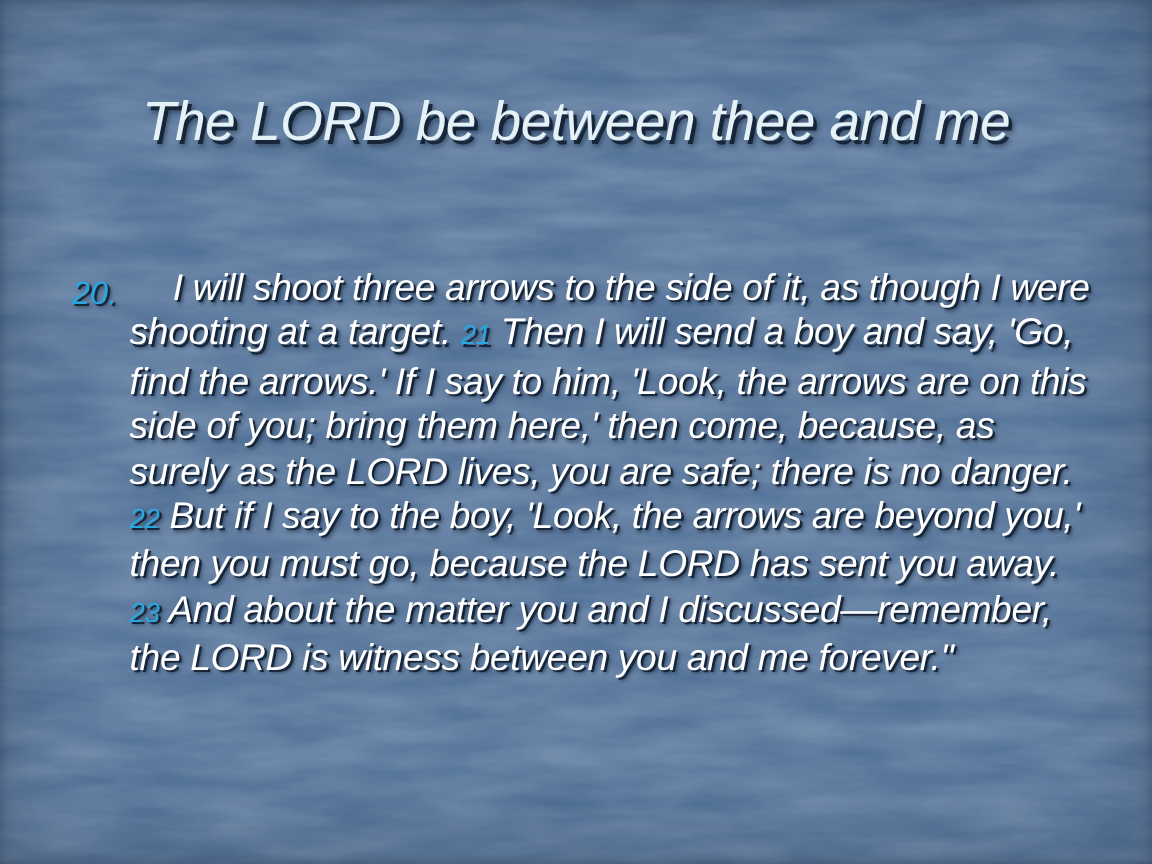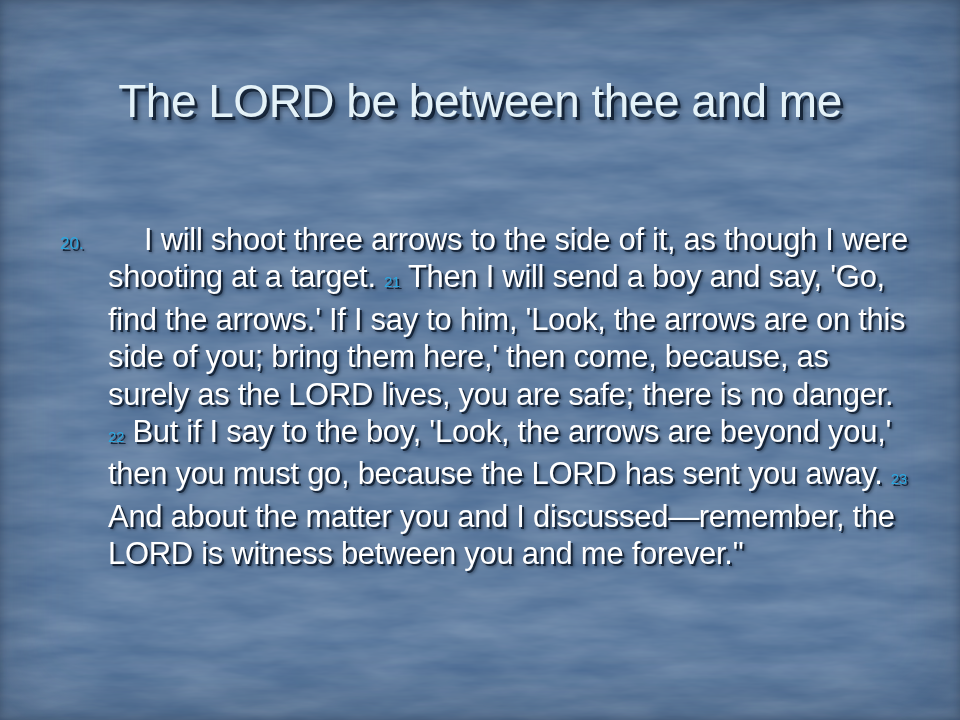--- a/index.html
+++ b/index.html
@@ -48,45 +48,45 @@
   .verse-block {
     position: absolute;
     top: 221px;
     left: 58px;
     width: 854px;
   }
   .verse-marker {
     position: absolute;
     left: 2px;
     top: 8px;
-    font-size: 17px;
+    font-size: 27px;
     line-height: 30px;
     color: var(--verse-number-color, #2aa7df);
     text-shadow: 2px 2px 0 var(--shadow-color, rgba(16,30,48,0.88)),
                  3px 3px 3px rgba(12,24,40,0.5);
   }
   .verse-text {
     margin: 0 0 0 50px;
     text-indent: 36px;
     font-size: 31px;
     line-height: 37.4px;
     letter-spacing: -0.3px;
     color: var(--body-color, #ffffff);
     text-shadow: 2px 2px 0 var(--shadow-color, rgba(16,30,48,0.85)),
                  3px 3px 3px rgba(12,24,40,0.5);
   }
   .vnum {
-    font-size: 15px;
+    font-size: 23px;
     color: var(--verse-number-color, #2aa7df);
   }
 </style>
 </head>
 <body>
 
-<div class="slide" style="--title-color: #e4f2f8; --body-color: #ffffff; --verse-number-color: #2aa7df; --shadow-color: rgba(16,30,48,0.88); background-color: #701a75;">
+<div class="slide" style="--title-color: #e4f2f8; --body-color: #ffffff; --verse-number-color: #2aa7df; --shadow-color: rgba(16,30,48,0.88); background-color: #701a75; font-style: italic;">
 
   <svg class="bg-texture" width="960" height="720" viewBox="0 0 960 720" aria-hidden="true">
     <defs>
       <filter id="grainLight" x="0" y="0" width="100%" height="100%">
         <feTurbulence type="fractalNoise" baseFrequency="0.011 0.05" numOctaves="4" seed="8" stitchTiles="stitch"></feTurbulence>
         <feColorMatrix type="matrix" values="0 0 0 0 0.86
                   0 0 0 0 0.92
                   0 0 0 0 0.97
                   0 0 0 0.30 0"></feColorMatrix>
       </filter>

